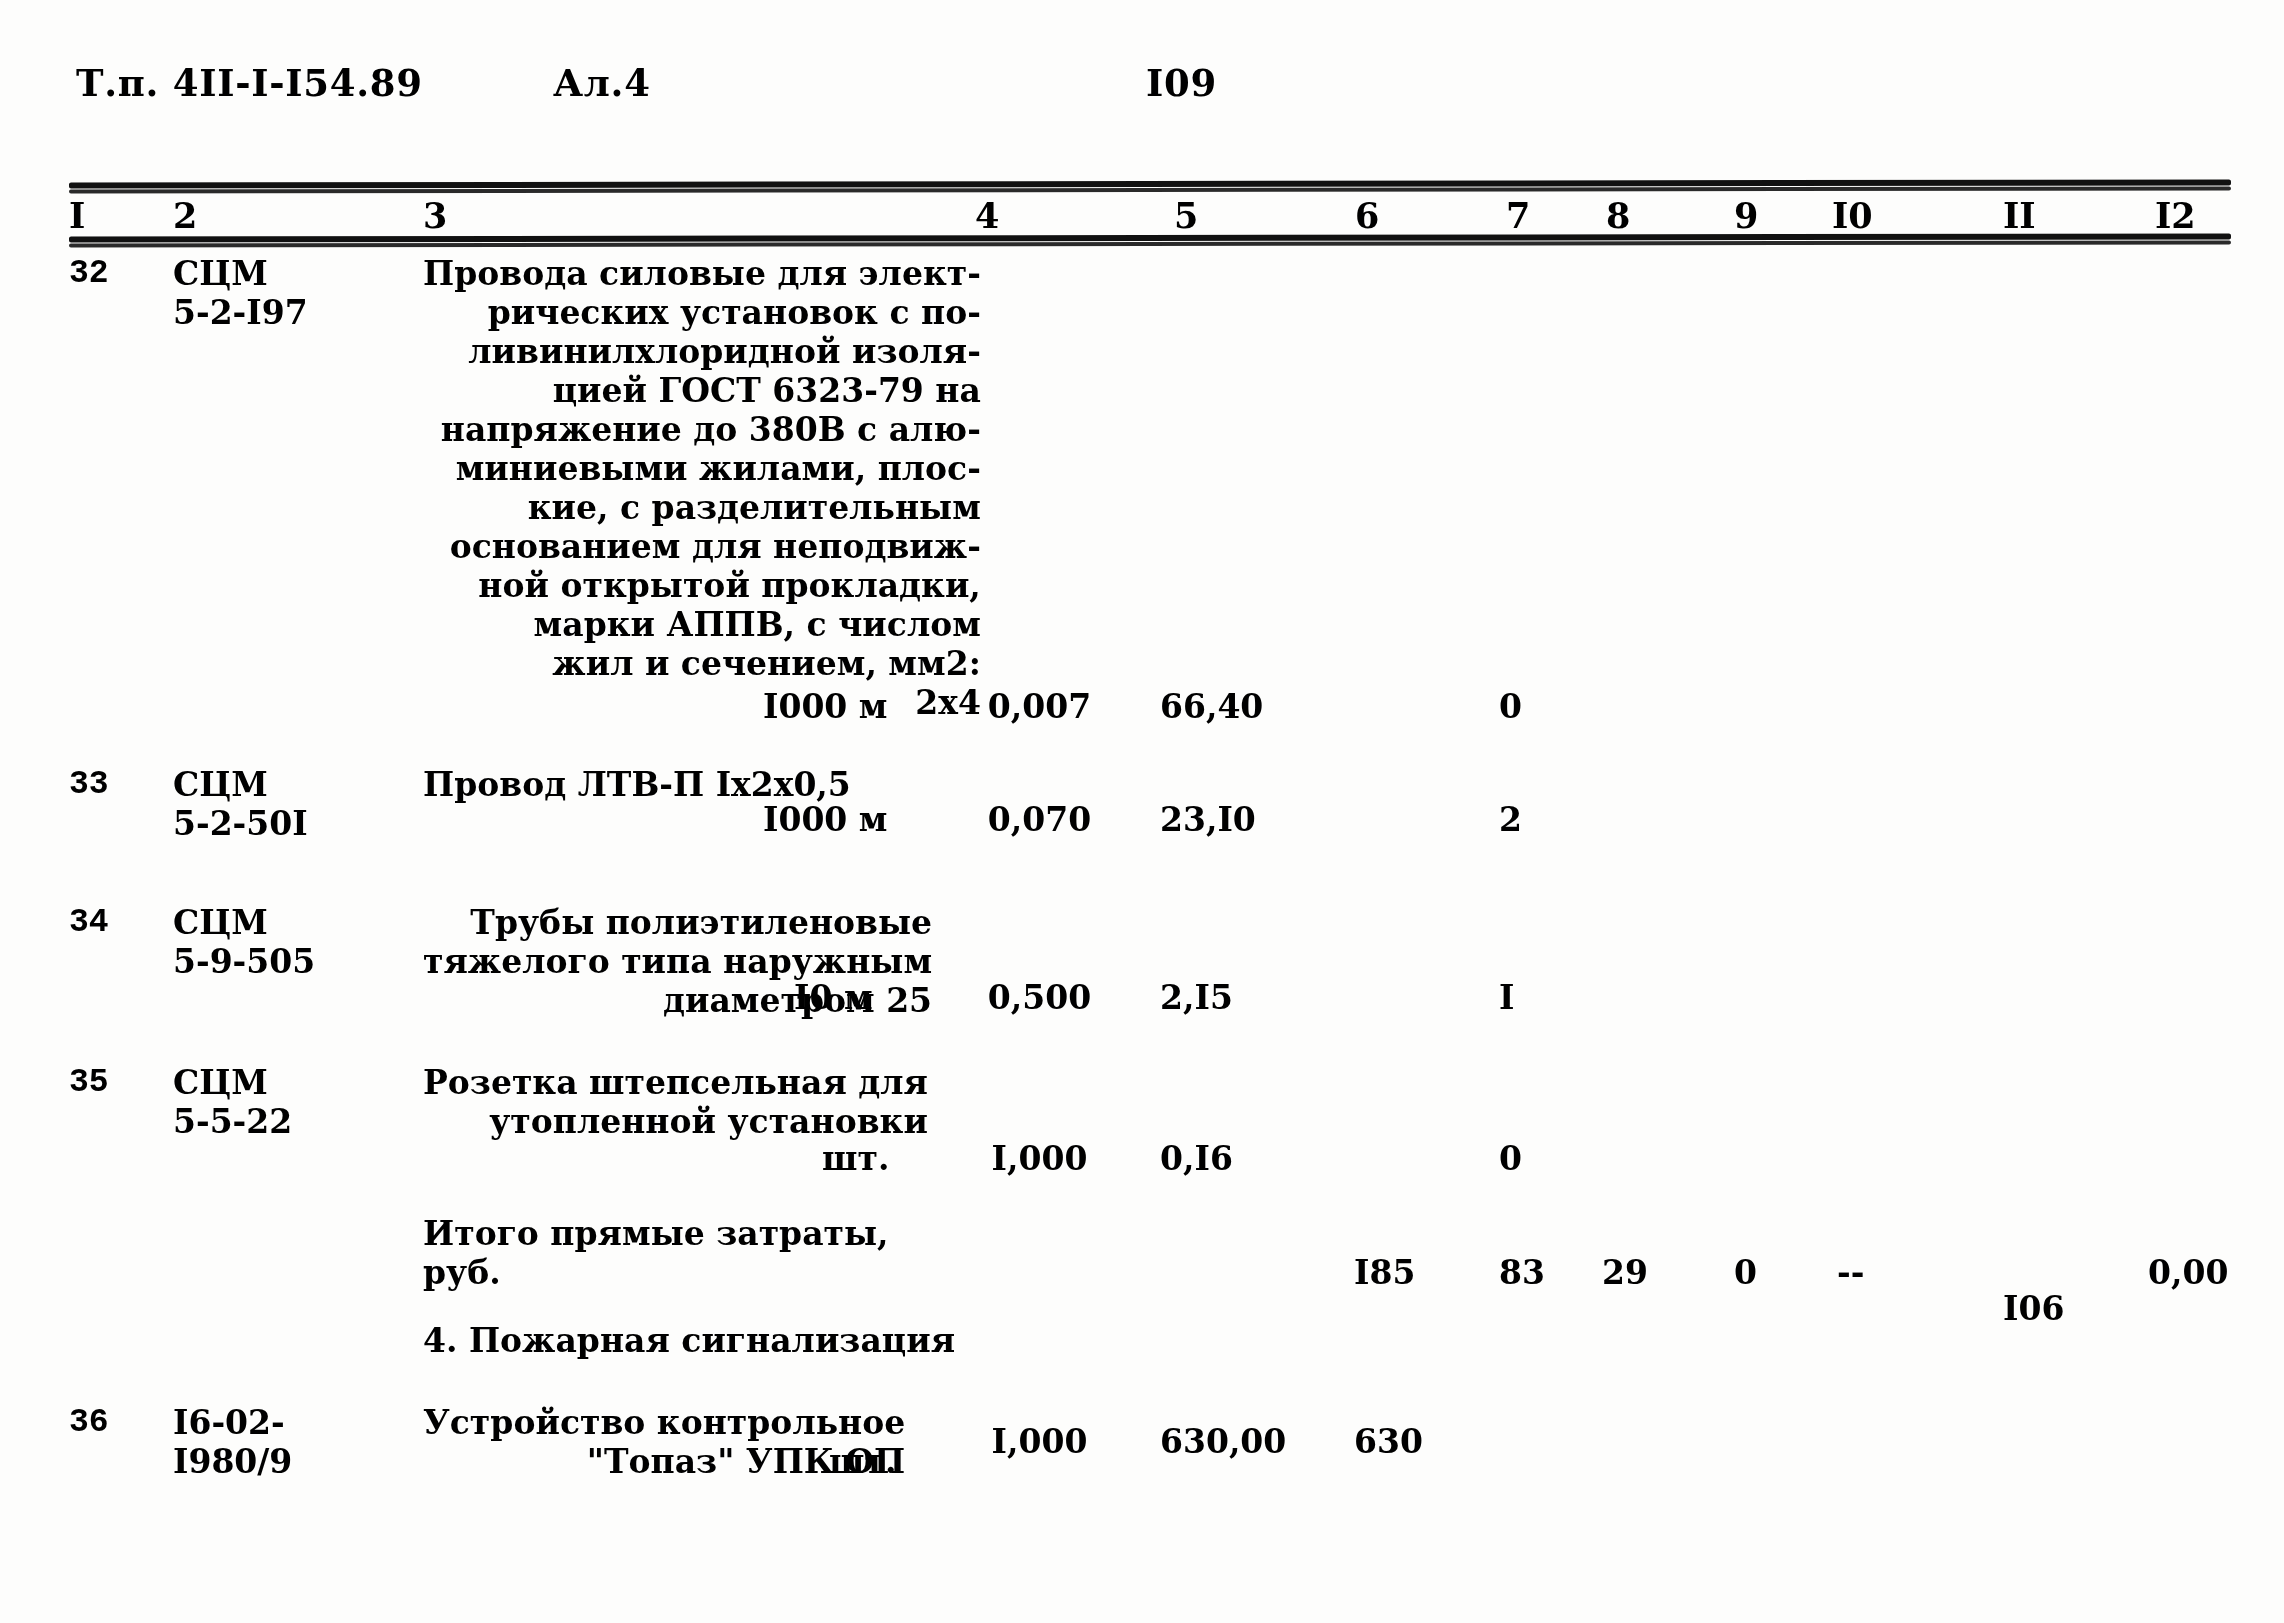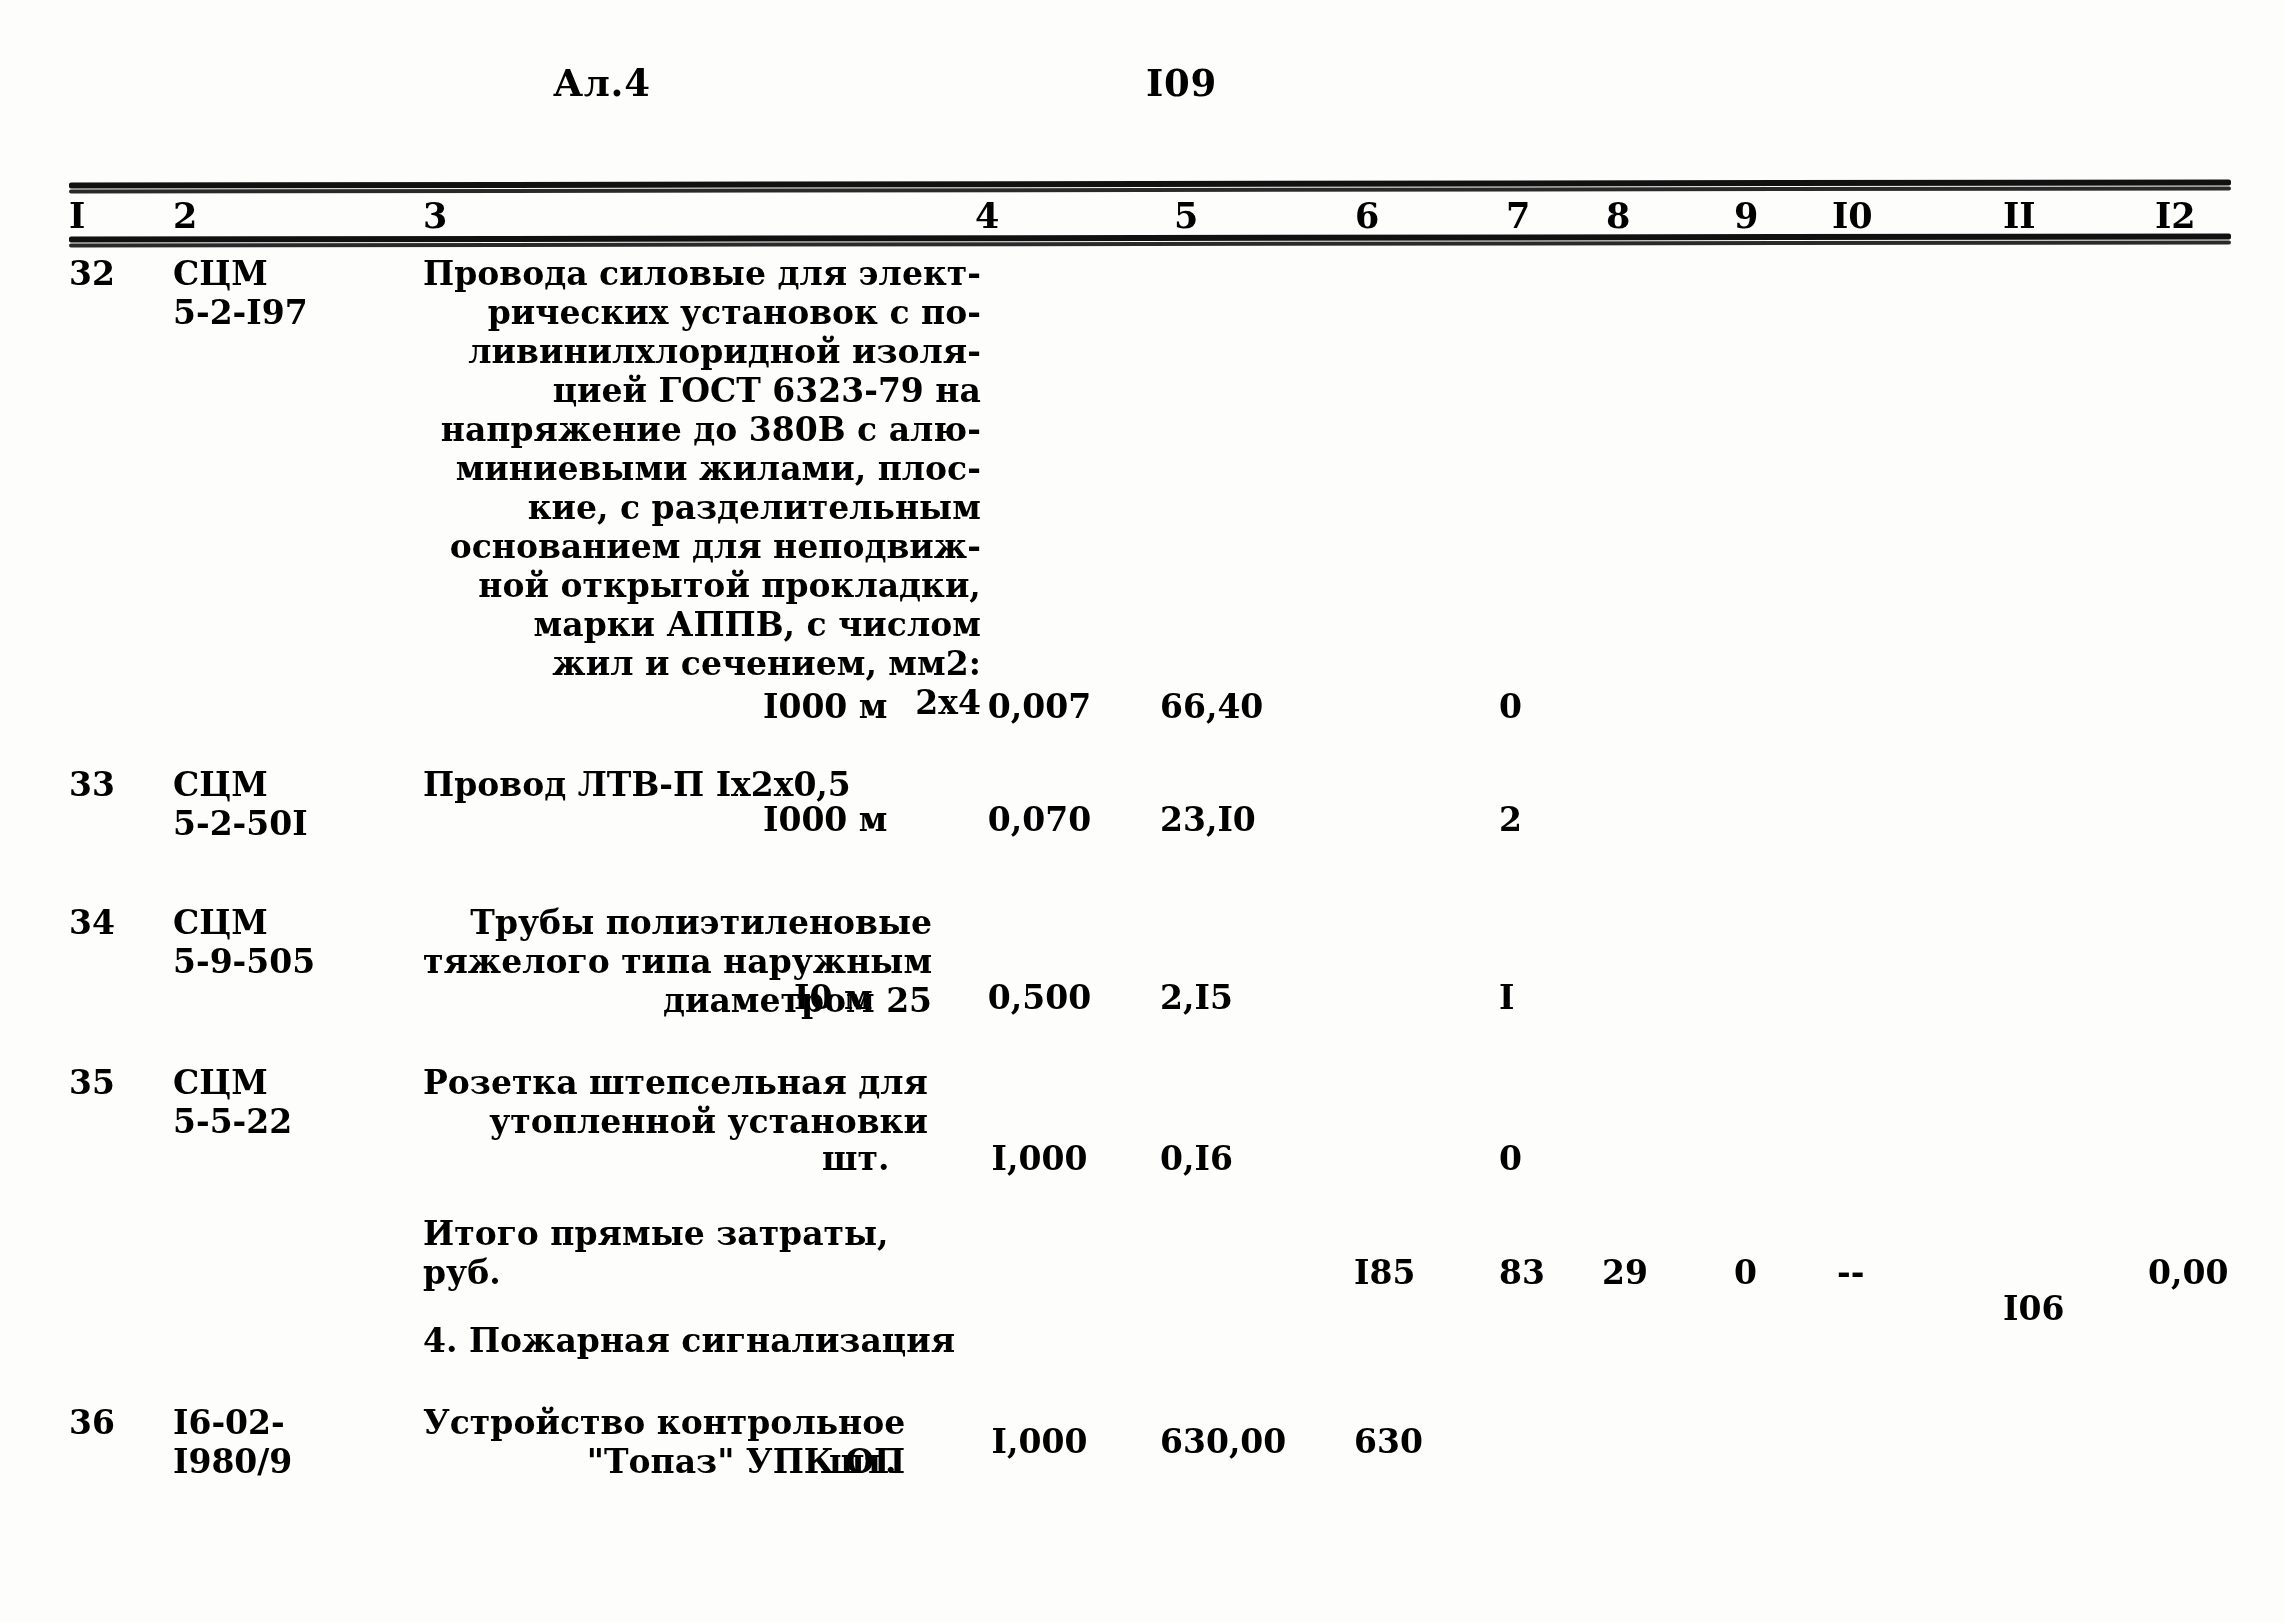--- a/index.html
+++ b/index.html
@@ -89,21 +89,21 @@
     position: absolute;
     top: 254px;
     left: 0;
     width: 2284px;
     font-size: 33px;
     line-height: 39px;
     font-weight: 700;
   }
   .row { position: absolute; left: 0; width: 2284px; }
 
-  .c-num   { position: absolute; left: 69px;  text-align: center;  white-space: nowrap; }
+  .c-num   { position: absolute; left: 69px;  text-align: center;  white-space: nowrap; font-family: Liberation Mono, monospace; }
   .c-code  { position: absolute; left: 173px;  text-align: left;  white-space: pre;    }
   .c-desc  { position: absolute; left: 423px;  text-align: right;  white-space: pre;    }
   .c-unit  { position: absolute; width: 173px; text-align: left;  white-space: nowrap; }
   .c-q     { position: absolute; left: 960px; width: 159px; text-align: center; white-space: nowrap; }
   .c-p     { position: absolute; left: 1160px; width: 166px; text-align: left; white-space: nowrap; }
   .c-6     { position: absolute; left: 1354px; width: 111px; text-align: left; white-space: nowrap; }
   .c-7     { position: absolute; left: 1499px; width: 104px; text-align: left; white-space: nowrap; }
   .c-8     { position: absolute; left: 1602px; width: 104px; text-align: left; white-space: nowrap; }
   .c-9     { position: absolute; left: 1734px; width: 97px; text-align: left; white-space: nowrap; }
   .c-10    { position: absolute; left: 1837px; width: 104px; text-align: left; white-space: nowrap; }
@@ -131,20 +131,21 @@
     text-rendering: optimizeLegibility;
     -webkit-font-smoothing: none;
   }
 </style>
 </head>
 <body>
 
 <div class="page">
 
   <div class="doc-header">
+    <span class="hdr-series">Т.п. 4II-I-I54.89</span>
     <span class="hdr-album">Ал.4</span>
     <span class="hdr-page">I09</span>
   </div>
 
   <div class="rule rule-top-a"></div>
   <div class="rule rule-top-b"></div>
 
   <div class="colnums">
     <span style="left:69px">I</span>
     <span style="left:173px">2</span>

